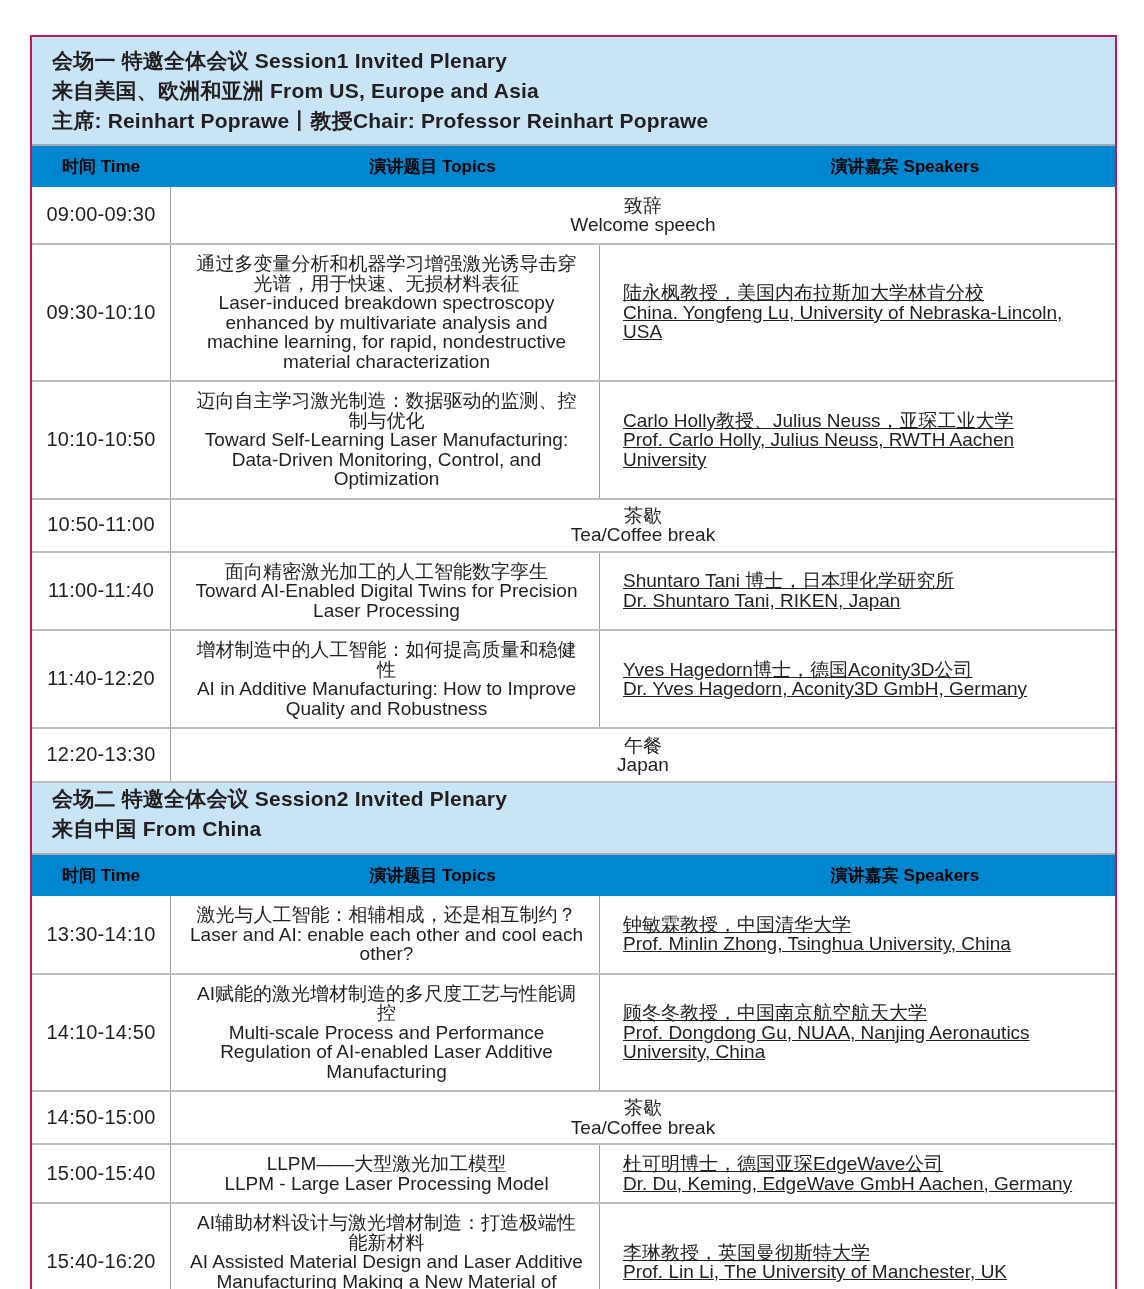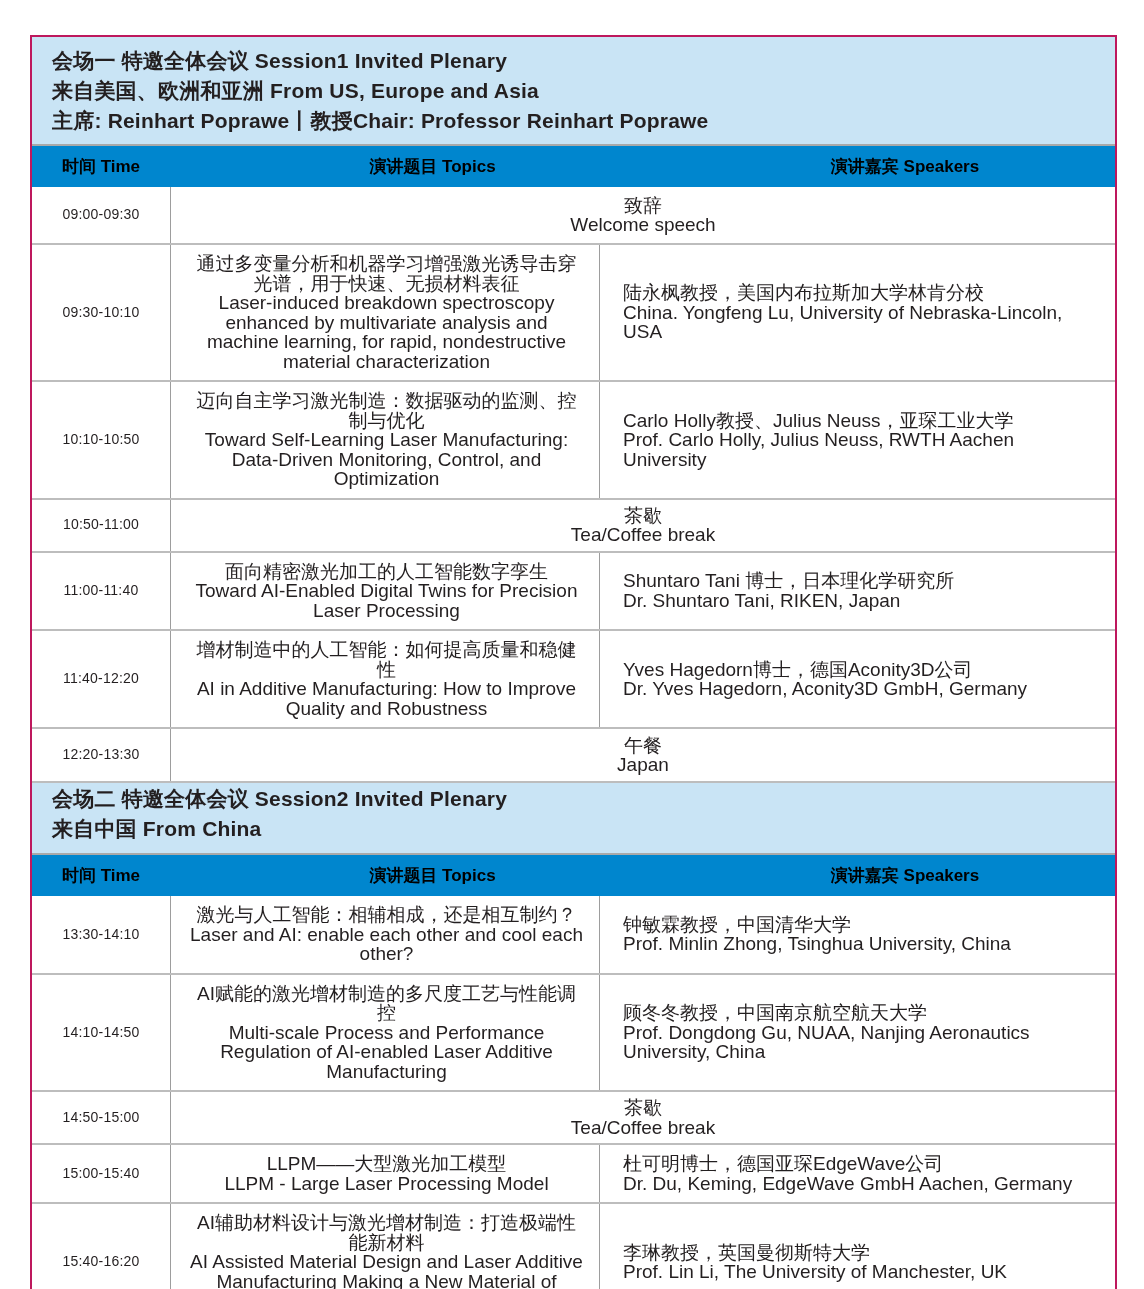--- a/index.html
+++ b/index.html
@@ -56,32 +56,33 @@
     display: flex;
     flex-direction: column;
     justify-content: center;
     box-sizing: border-box;
     font-size: 19px;
     line-height: 19.5px;
   }
   .cell.time {
     align-items: center;
     text-align: right;
-    font-size: 14px;
+    font-size: 20px;
     letter-spacing: 0.2px;
   }
   .cell.topic {
     border-left: 1px solid #9d9d9d;
     padding: 9px 14px 9px 17px;
     text-align: center;
   }
   .cell.speaker {
     border-left: 1px solid #9d9d9d;
     padding: 9px 14px 9px 23px;
     text-align: left;
+    text-decoration: underline;
   }
   .cell.merged {
     grid-column: 2 / 4;
     border-left: 1px solid #9d9d9d;
     align-items: center;
     text-align: center;
     padding: 6px 10px;
   }
   
   .notes {

